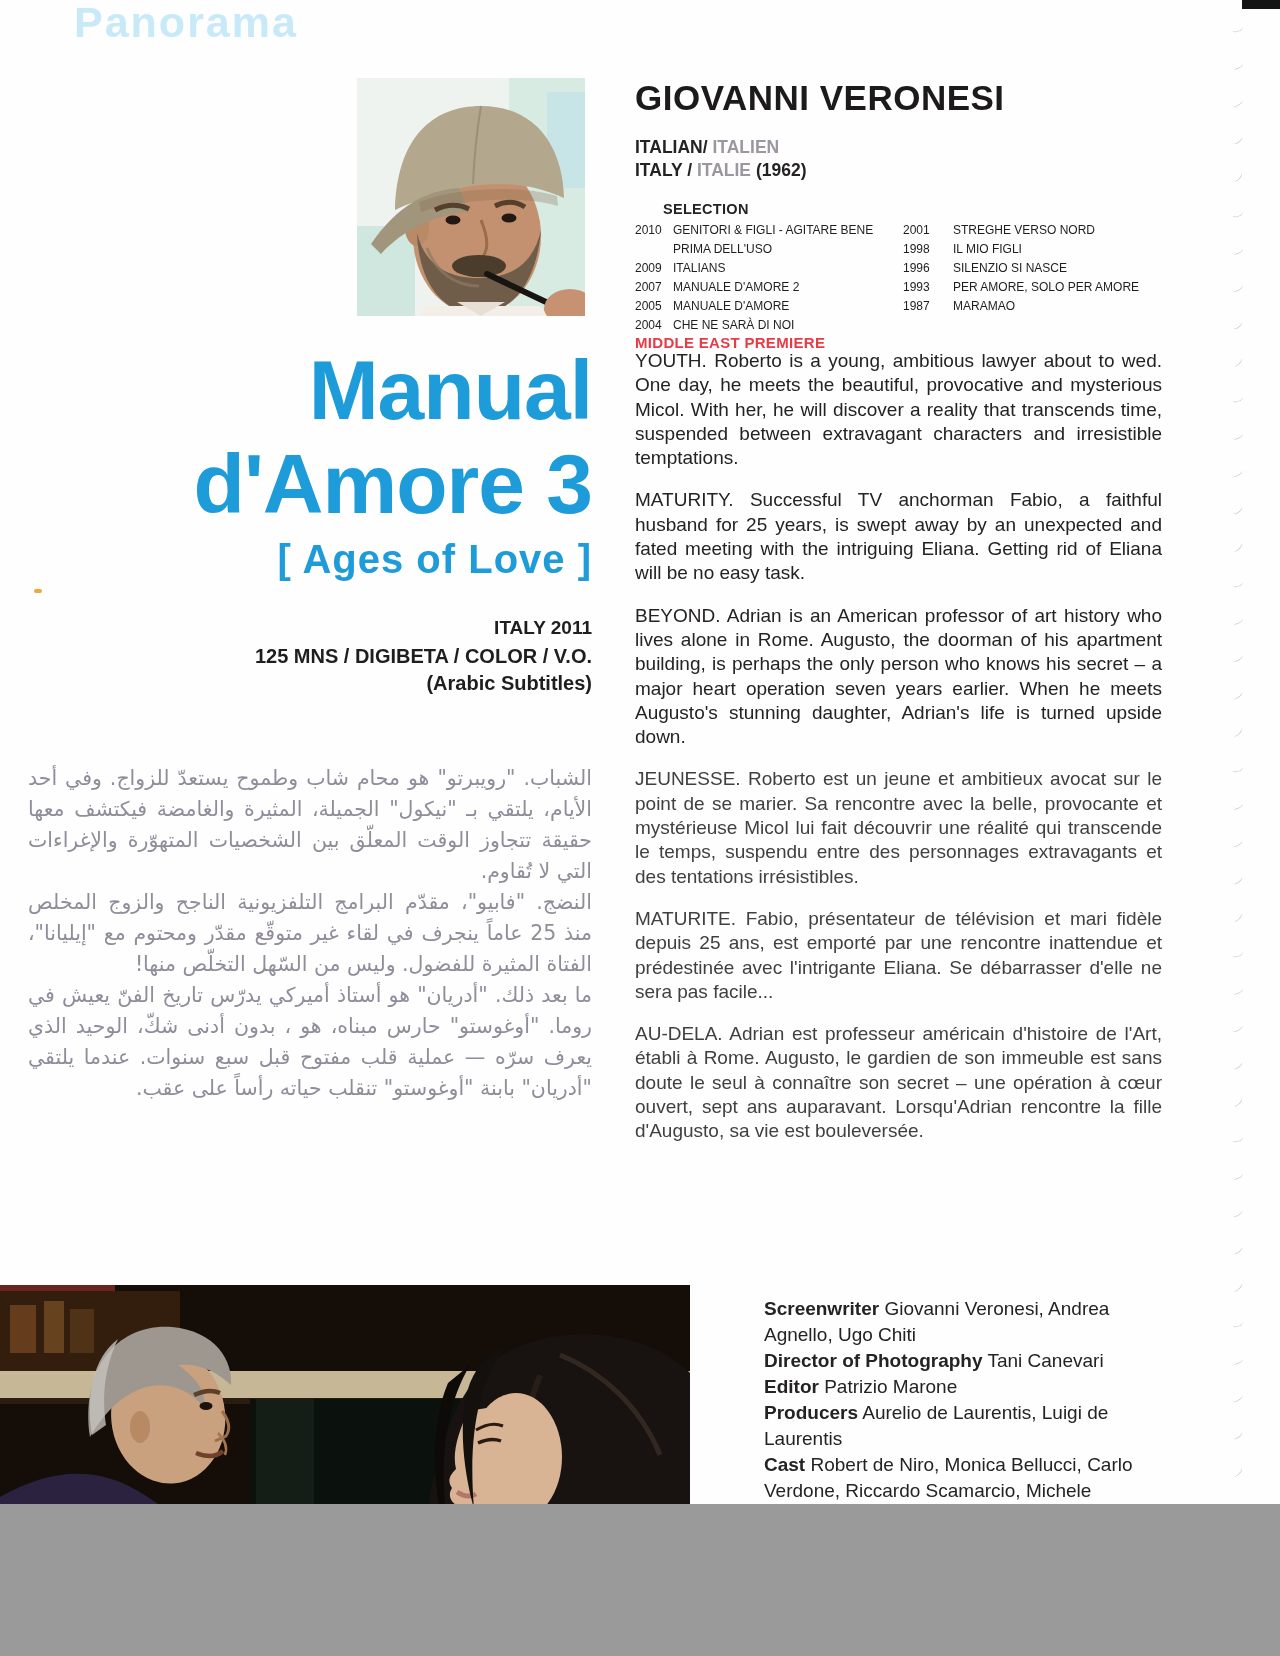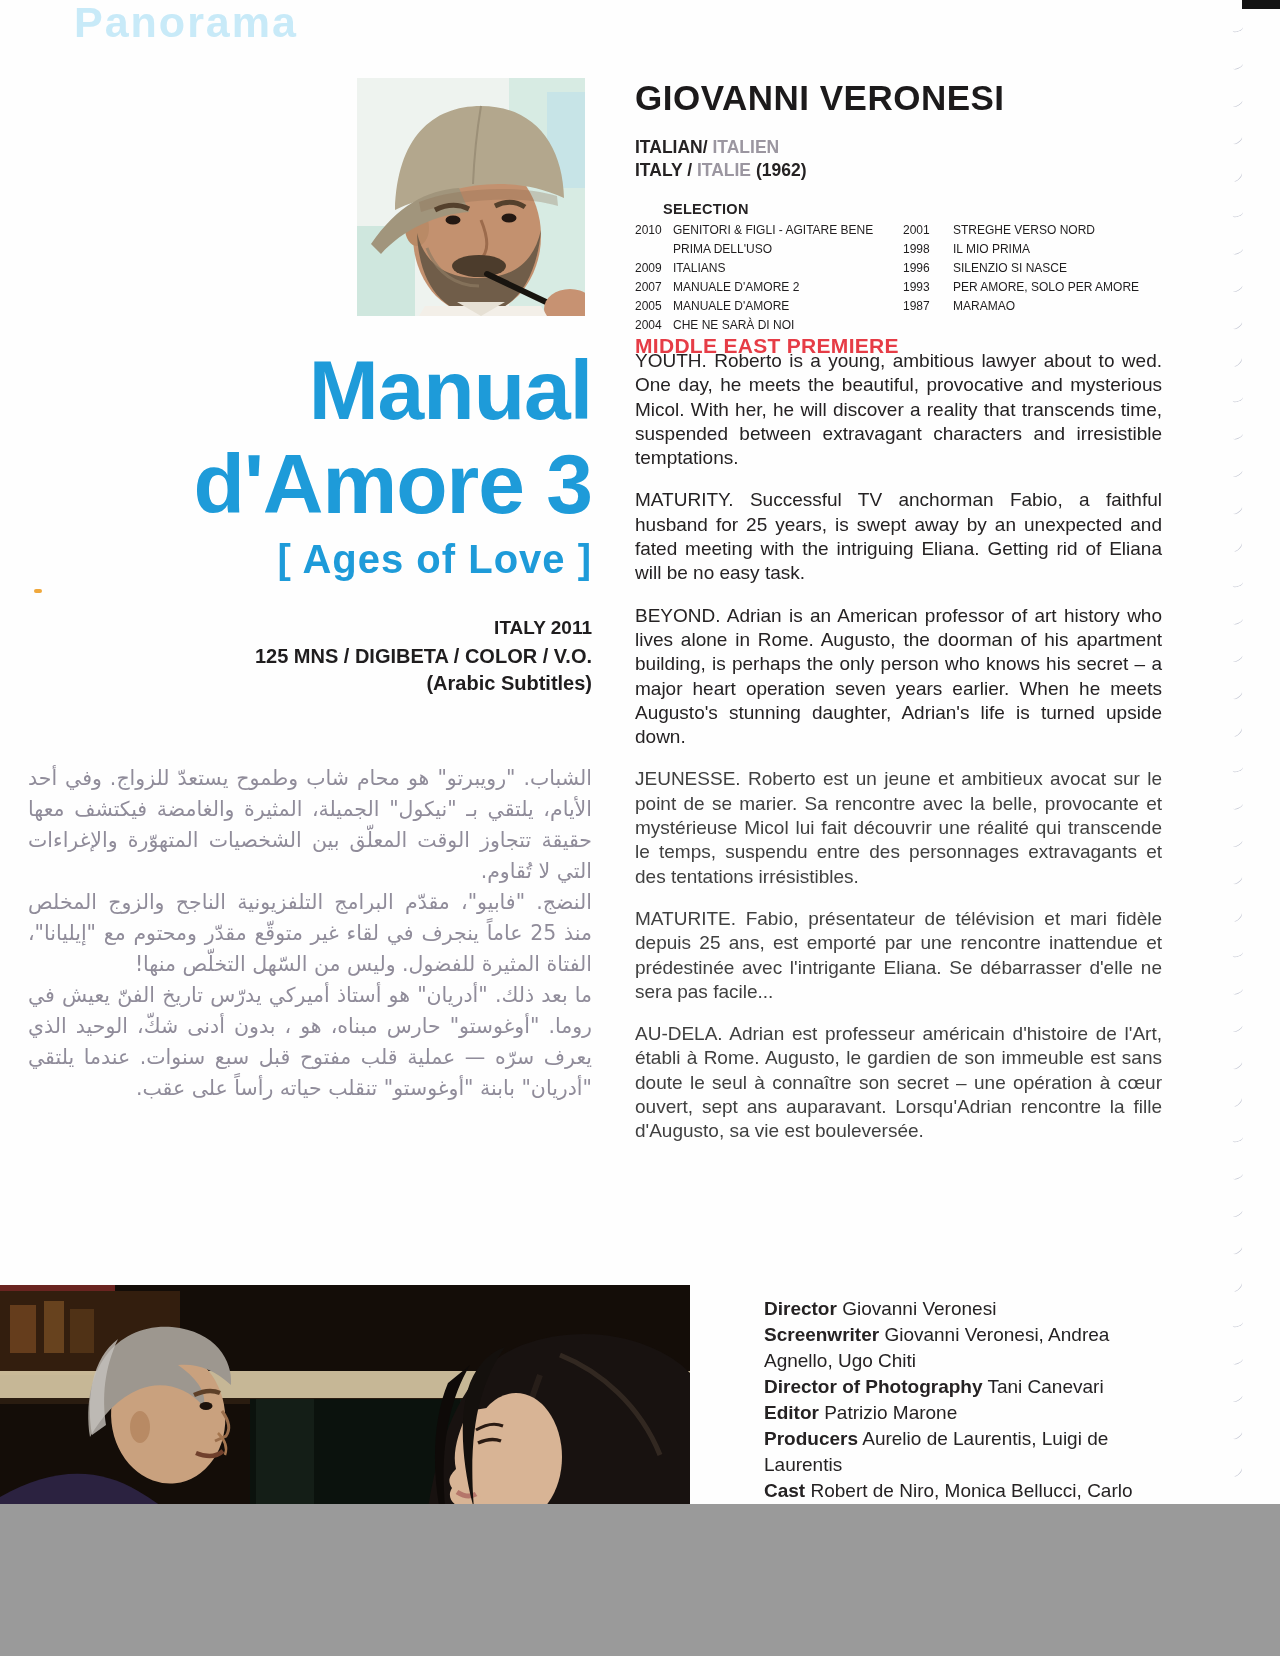--- a/index.html
+++ b/index.html
@@ -24,21 +24,21 @@
   .dir-nat{position:absolute;left:635px;top:136px;font-size:17.5px;font-weight:bold;line-height:23px;}
   .gray{color:#9b96a0;}
   .selection{position:absolute;left:635px;top:201px;font-size:14.5px;font-weight:bold;letter-spacing:.3px;margin-left:28px;}
   .filmo{position:absolute;top:221px;font-size:12px;line-height:19px;color:#1f1d1e;font-weight:500;}
   .filmo-1{left:635px;width:266px;}
   .filmo-2{left:903px;width:260px;}
   .frow{display:flex;}
   .fyear{flex:0 0 38px;}
   .filmo-2 .fyear{flex:0 0 50px;}
   .ftitle{flex:1;}
-  .premiere{position:absolute;left:635px;top:334px;font-size:21px;font-weight:bold;
+  .premiere{position:absolute;left:635px;top:334px;font-size:15px;font-weight:bold;
             letter-spacing:.3px;color:#e63c46;}
 
   
   .title-block{position:absolute;left:28px;top:344px;width:564px;text-align:right;
                color:#1e9bd9;font-weight:bold;}
   .t1{font-size:84px;line-height:92px;letter-spacing:-1px;}
   .t2{font-size:84px;line-height:96px;letter-spacing:-1px;}
   .t3{font-size:40px;line-height:54px;letter-spacing:1px;}
   .meta-block{position:absolute;left:28px;top:612px;width:564px;text-align:right;color:#1f1d1e;}
   .m1{font-size:19px;font-weight:bold;line-height:31px;}
@@ -173,21 +173,21 @@
         <span class="ftitle">CHE NE SARÀ DI NOI</span>
       </div>
     </div>
   <div class="filmo filmo-2">
       <div class="frow">
         <span class="fyear">2001</span>
         <span class="ftitle">STREGHE VERSO NORD</span>
       </div>
       <div class="frow">
         <span class="fyear">1998</span>
-        <span class="ftitle">IL MIO PRIMA</span>
+        <span class="ftitle">IL MIO FIGLI</span>
       </div>
       <div class="frow">
         <span class="fyear">1996</span>
         <span class="ftitle">SILENZIO SI NASCE</span>
       </div>
       <div class="frow">
         <span class="fyear">1993</span>
         <span class="ftitle">PER AMORE, SOLO PER AMORE</span>
       </div>
       <div class="frow">
@@ -273,21 +273,20 @@
       <path d="M505 62 C478 100 468 150 474 224 C462 180 458 130 470 98 C478 78 492 66 505 62 Z" fill="#14100d"></path>
       <path d="M430 312 C452 282 482 264 522 260 C562 258 602 272 622 312 Z" fill="#23150f"></path>
       <ellipse cx="468" cy="302" rx="88" ry="34" fill="#ded8ca" opacity="0.95" filter="url(#soft)"></ellipse>
       <ellipse cx="560" cy="308" rx="30" ry="14" fill="#c79a76"></ellipse>
       <rect width="690" height="312" fill="none"></rect>
     </svg>
   </div>
 
   <div class="credits-block">
     <div>
-        <div class="credit"><span class="clabel">Director</span> Giovanni Veronesi</div>
         <div class="credit"><span class="clabel">Screenwriter</span> Giovanni Veronesi, Andrea Agnello, Ugo Chiti</div>
         <div class="credit"><span class="clabel">Director of Photography</span> Tani Canevari</div>
         <div class="credit"><span class="clabel">Editor</span> Patrizio Marone</div>
         <div class="credit"><span class="clabel">Producers</span> Aurelio de Laurentis, Luigi de Laurentis</div>
         <div class="credit"><span class="clabel">Cast</span> Robert de Niro, Monica Bellucci, Carlo Verdone, Riccardo Scamarcio, Michele Placido, Laura Chiatti</div>
       </div>
     <div class="contact">
       <span class="clabel">Contact</span>
       <div>TELEVIEW - Ziad Cortbawi</div>
       <div>ziadc@teleview-int.tv</div>

